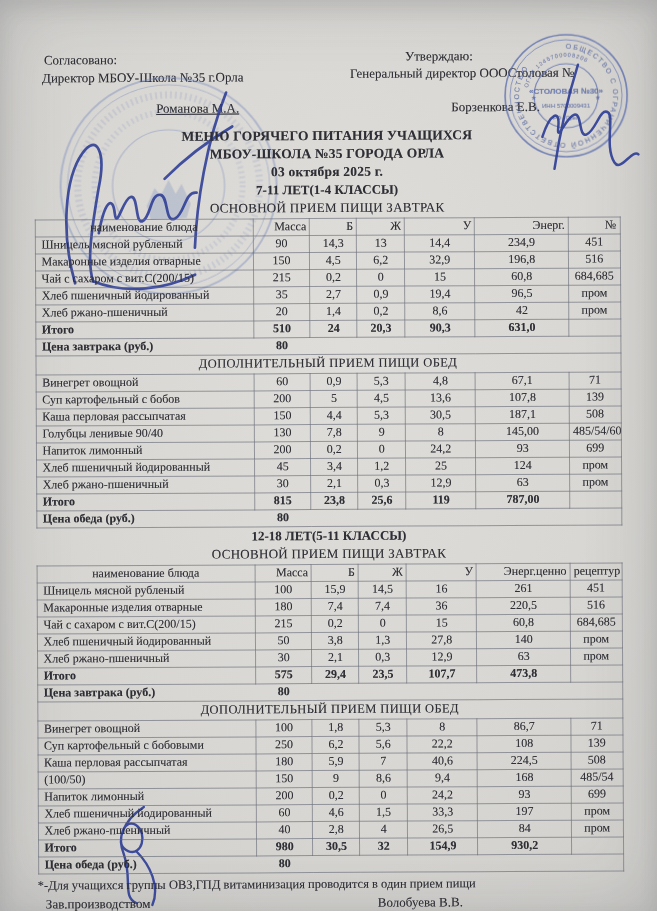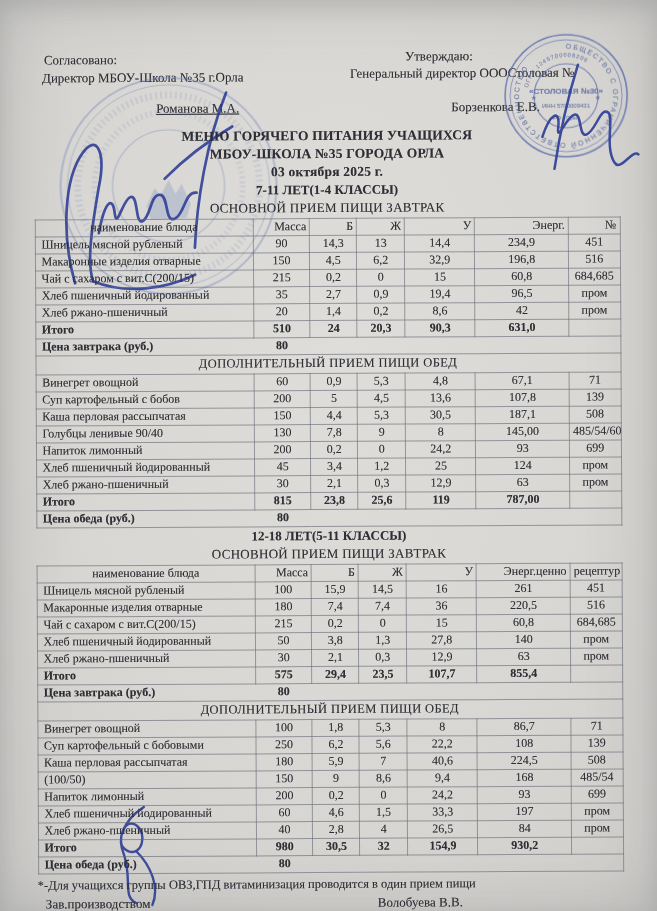--- a/index.html
+++ b/index.html
@@ -370,21 +370,21 @@
               <td class="c-num">12,9</td>
               <td class="c-num">63</td>
               <td class="c-num">пром</td>
             </tr>
             <tr class="total">
               <td class="c-name">Итого</td>
               <td class="c-num">575</td>
               <td class="c-num">29,4</td>
               <td class="c-num">23,5</td>
               <td class="c-num">107,7</td>
-              <td class="c-num">855,4</td>
+              <td class="c-num">473,8</td>
               <td class="c-num"></td>
             </tr>
           </tbody>
         <tbody>
           <tr class="price-row">
             <td class="price-label">Цена завтрака  (руб.)</td>
             <td class="price-value">80</td>
             <td colspan="5"></td>
           </tr>
           <tr class="section-row">

